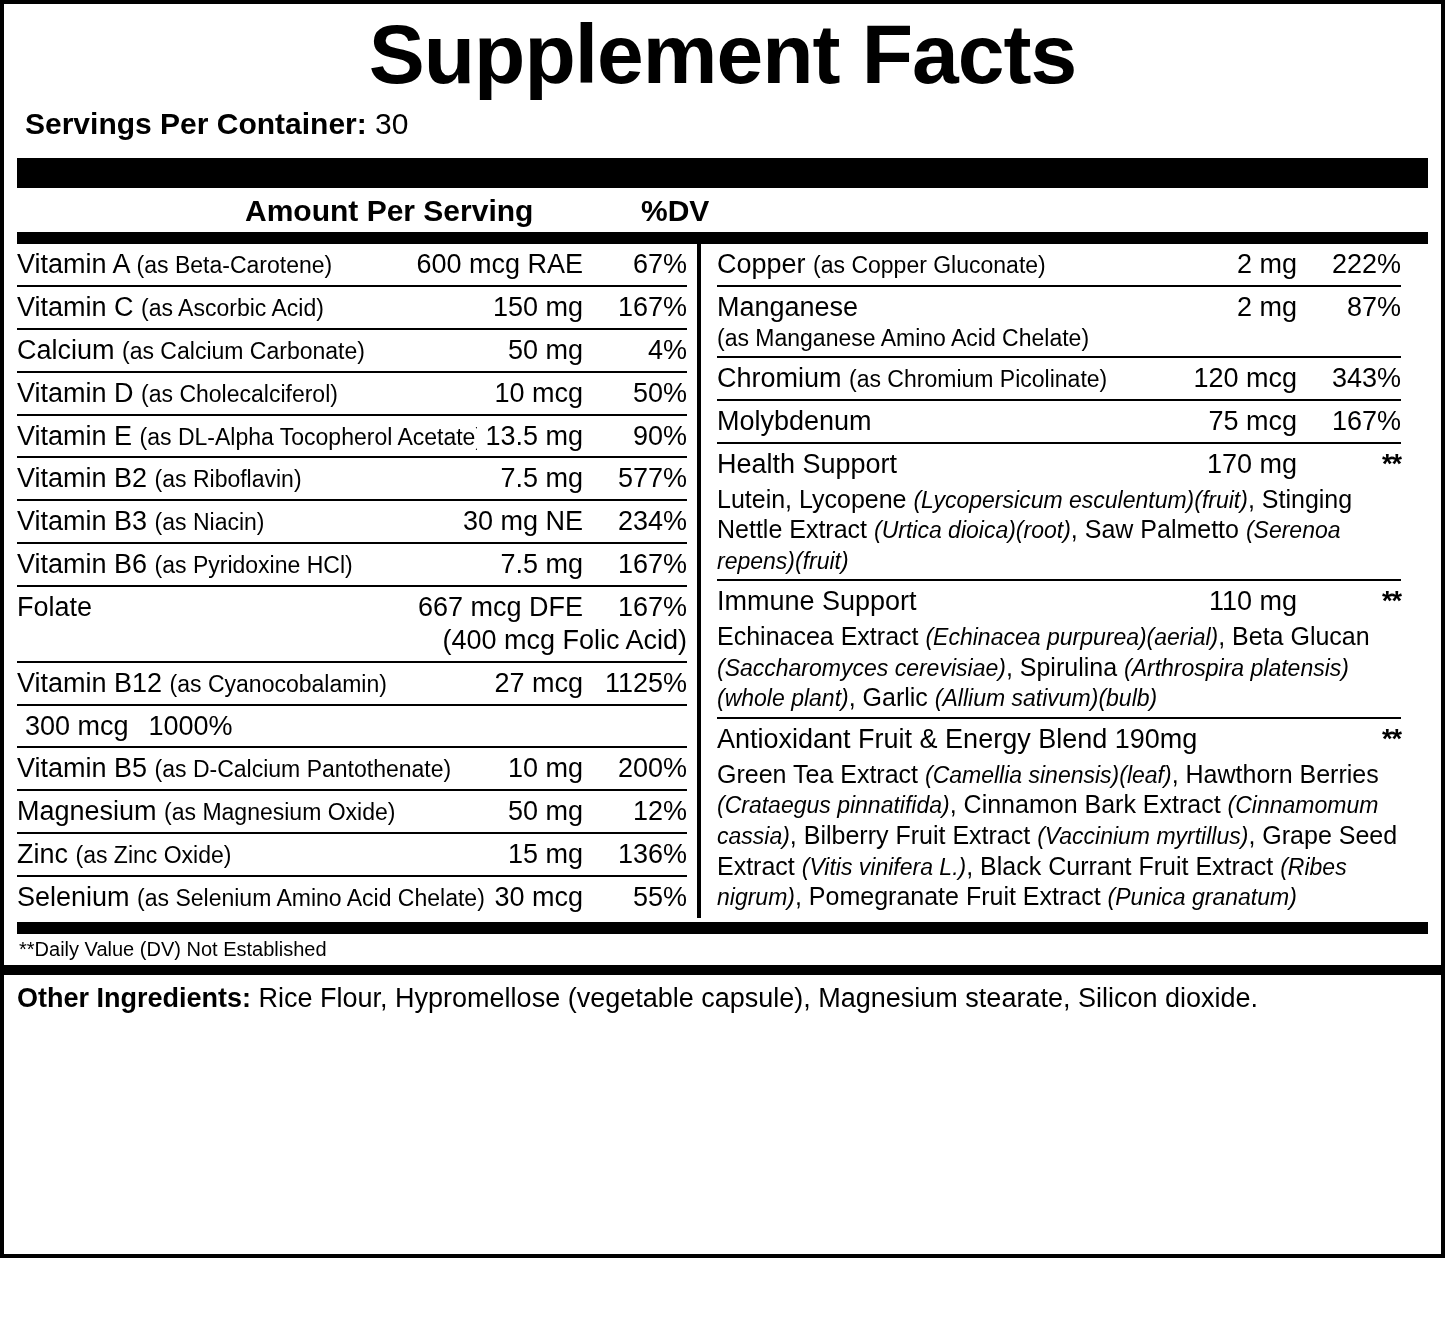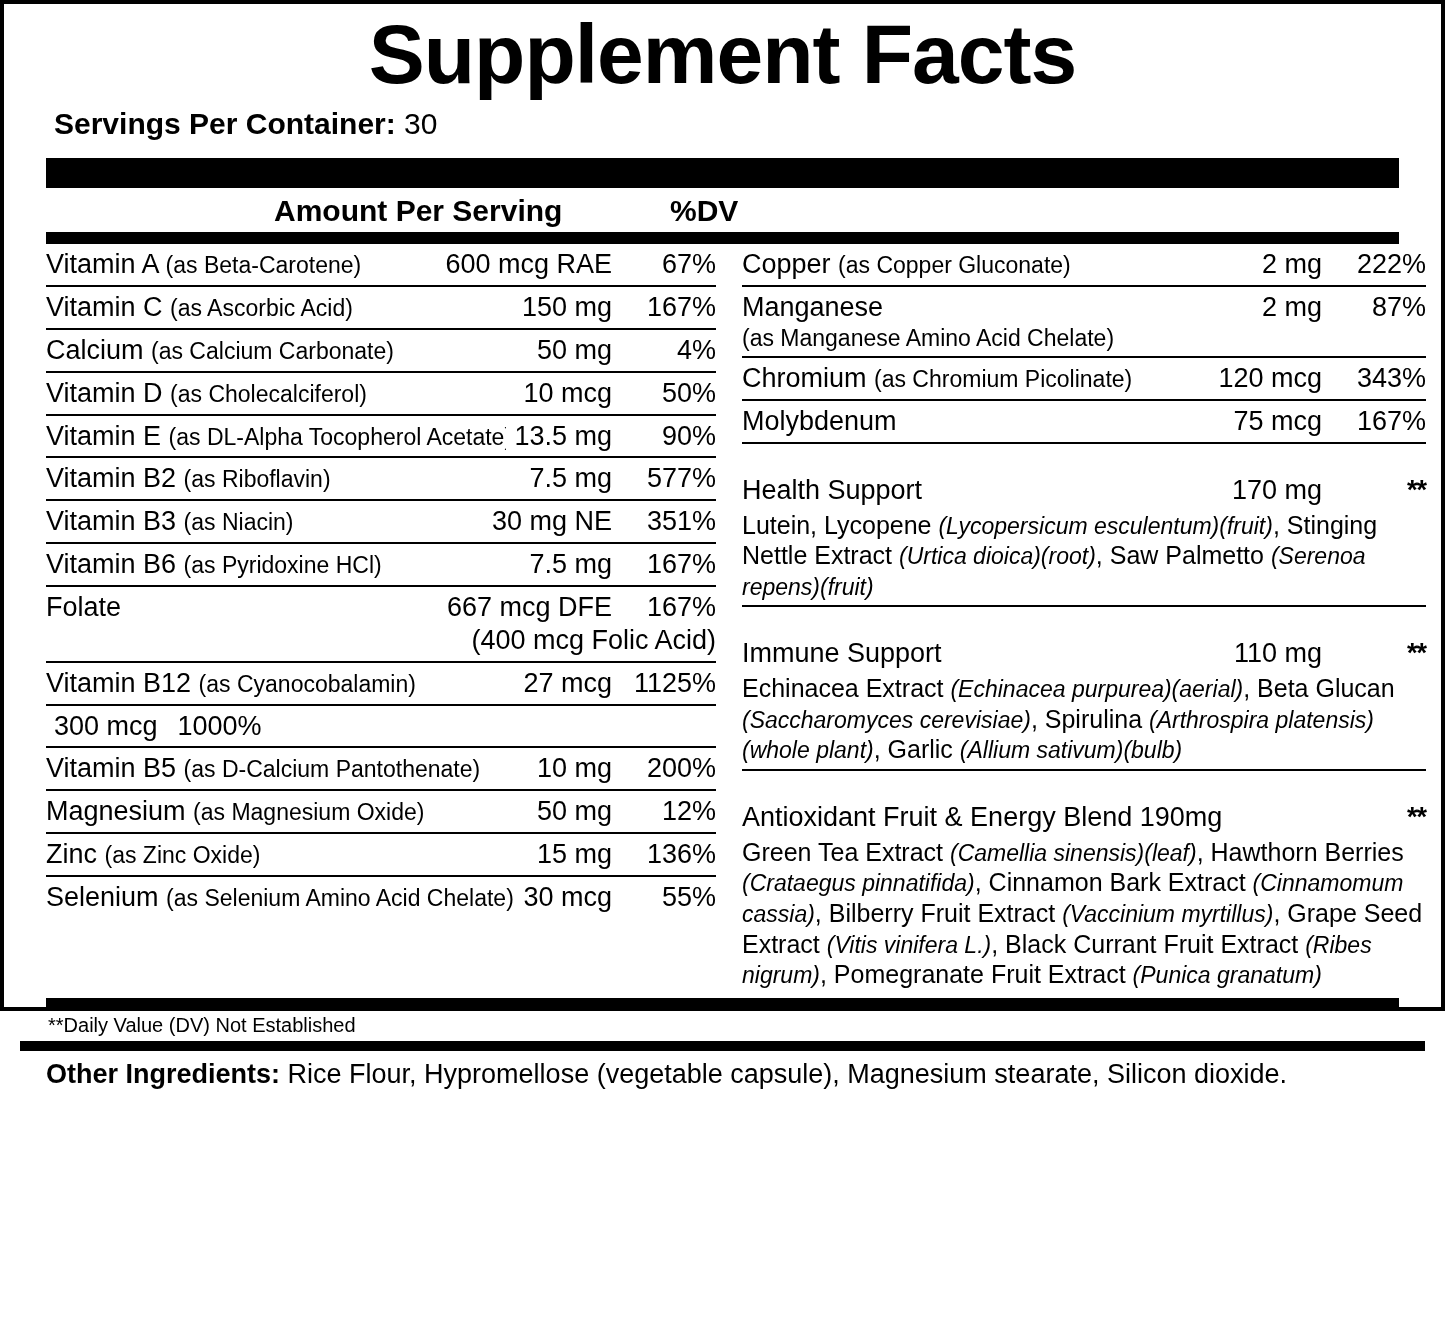--- a/index.html
+++ b/index.html
@@ -10,23 +10,23 @@
   body {
     width: 1445px;
     height: 1321px;
     font-family: "Liberation Sans", sans-serif;
     color: #000000;
     overflow: hidden;
   }
   .panel {
     position: relative;
     width: 1445px;
-    height: 1011px;
+    height: 1258px;
     border: 4px solid #000;
-    padding: 0 42px;
+    padding: 0 13px;
   }
   .title {
     text-align: center;
     font-size: 84px;
     font-weight: bold;
     letter-spacing: -1px;
     line-height: 1.05;
     margin: 6px 0 4px 0;
     white-space: nowrap;
   }
@@ -105,21 +105,21 @@
     padding-top: 1px;
   }
   .row-second.right { text-align: right; font-size: 27px; }
   .desc {
     font-size: 25px;
     line-height: 1.2;
     padding-top: 3px;
   }
   .desc i { font-style: italic; font-size: 23px; }
 
-  .blend .row-main { white-space: normal; margin-top: 26px; }
+  .blend .row-main { white-space: normal; }
 
   .footbar {
     height: 12px;
     background: #000;
     margin-top: 4px;
   }
   .dv-note {
     font-size: 20px;
     padding: 4px 0 4px 2px;
   }
@@ -200,21 +200,21 @@
           <div class="row-main">
             <span class="nm">Vitamin B2 <span class="sub">(as Riboflavin)</span></span>
             <span class="amt">7.5 mg</span>
             <span class="dv">577%</span>
           </div>
         </div>
         <div class="row">
           <div class="row-main">
             <span class="nm">Vitamin B3 <span class="sub">(as Niacin)</span></span>
             <span class="amt">30 mg NE</span>
-            <span class="dv">351%</span>
+            <span class="dv">234%</span>
           </div>
         </div>
         <div class="row">
           <div class="row-main">
             <span class="nm">Vitamin B6 <span class="sub">(as Pyridoxine HCl)</span></span>
             <span class="amt">7.5 mg</span>
             <span class="dv">167%</span>
           </div>
         </div>
         <div class="row">

